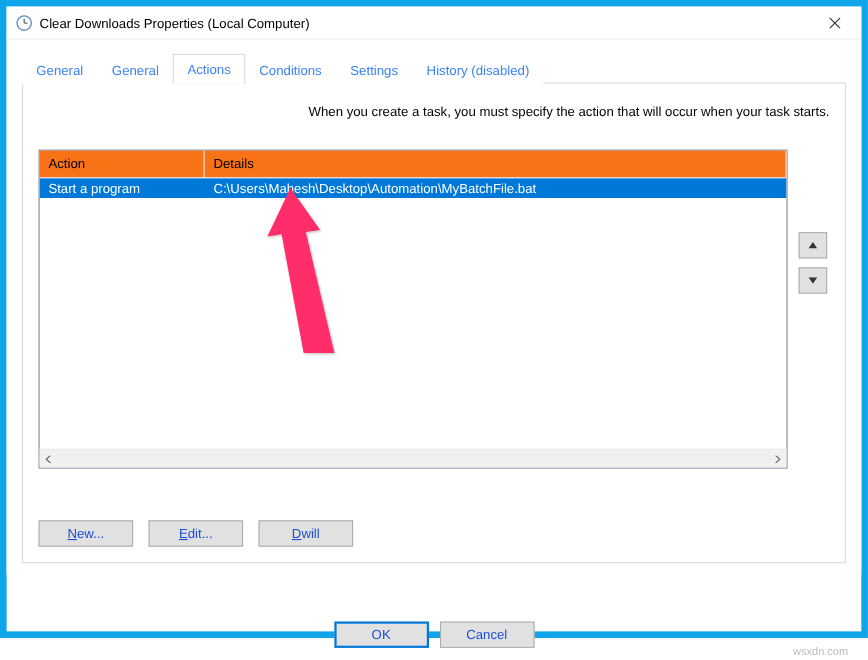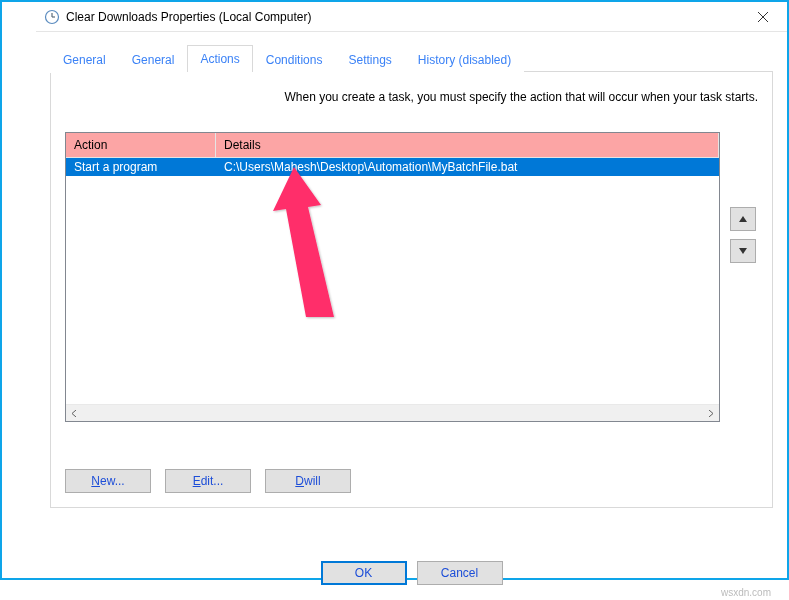--- a/index.html
+++ b/index.html
@@ -1,39 +1,39 @@
 <!DOCTYPE html>
 <html><head>
 <meta charset="utf-8">
 <style>
   * { box-sizing: border-box; font-family: "Segoe UI", Tahoma, sans-serif; font-size: 12px; }
   body { margin: 0; background: #fff; width: 789px; height: 600px; overflow: hidden; }
   
-  .window { width: 789px; height: 580px; border: 2px solid #0ea5e9; background: #fff; display: flex; flex-direction: column; padding-left: 34px; }
+  .window { width: 789px; height: 580px; border: 6px solid #0ea5e9; background: #fff; display: flex; flex-direction: column; }
   
   .titlebar { height: 30px; display: flex; align-items: center; padding: 0 2px 0 8px; background: #fff; border-bottom: 1px solid #e5e5e5; }
   .titlebar .ticon { width: 16px; height: 16px; margin-right: 6px; display: flex; align-items: center; justify-content: center; }
   .titlebar .ttext { flex: 1; color: #000; font-size: 12px; }
   .titlebar .close { width: 45px; height: 29px; display: flex; align-items: center; justify-content: center; color: #333; }
   
   .body-area { flex: 1; padding: 12px 14px 10px 14px; position: relative; background: #fff; }
   
   .tab-strip { display: flex; position: relative; z-index: 2; }
   .tab { padding: 6px 12px 6px 12px; border: 1px solid transparent; border-bottom: none; color: #3b82f6; cursor: default; background: #fff; position: relative; top: 1px; }
   .tab.active { border-color: #d9d9d9; background: #fff; z-index: 3; }
   .tab:not(.active) { top: 2px; }
   
   .tab-panel { border: 1px solid #d9d9d9; background: #fff; padding: 18px 14px 14px 14px; position: relative; z-index: 1; }
   
   .instruction { color: #000; margin-bottom: 28px; text-align: right; }
   
   .content-row { display: flex; gap: 10px; }
   
   .list-wrap { flex: 1; border: 1px solid #828790; background: #fff; display: flex; flex-direction: column; height: 290px; }
-  .list-header { display: flex; background: #fca5a5; border-bottom: 1px solid #e5e5e5; }
+  .list-header { display: flex; background: #f97316; border-bottom: 1px solid #e5e5e5; }
   .list-header .col { padding: 5px 8px; border-right: 1px solid #e5e5e5; color: #000; }
   .col-action { width: 150px; }
   .col-details { flex: 1; }
   
   .list-body { flex: 1; overflow: hidden; position: relative; }
   .row { display: flex; }
   .row.selected { background: #0078d7; color: #fff; }
   .row .cell { padding: 2px 8px; white-space: nowrap; overflow: hidden; }
   
   .hscroll { height: 17px; background: #f0f0f0; border-top: 1px solid #e9e9e9; display: flex; align-items: center; justify-content: space-between; }

